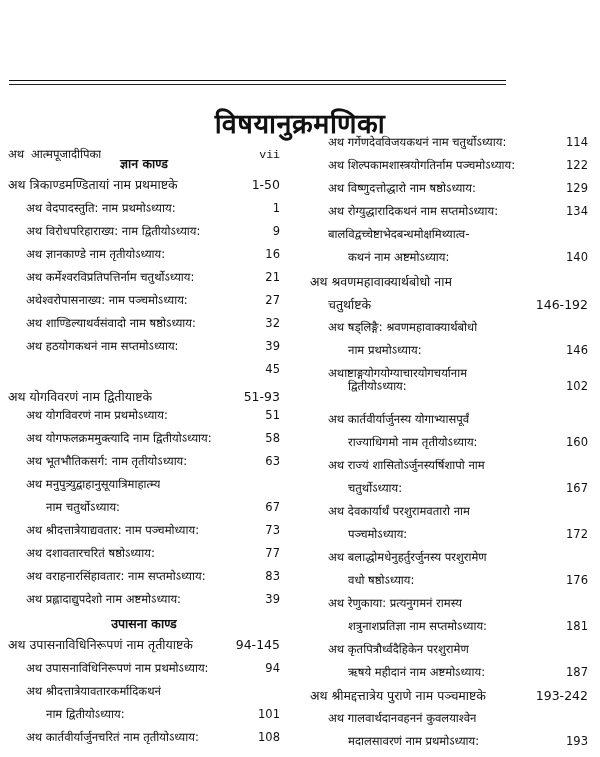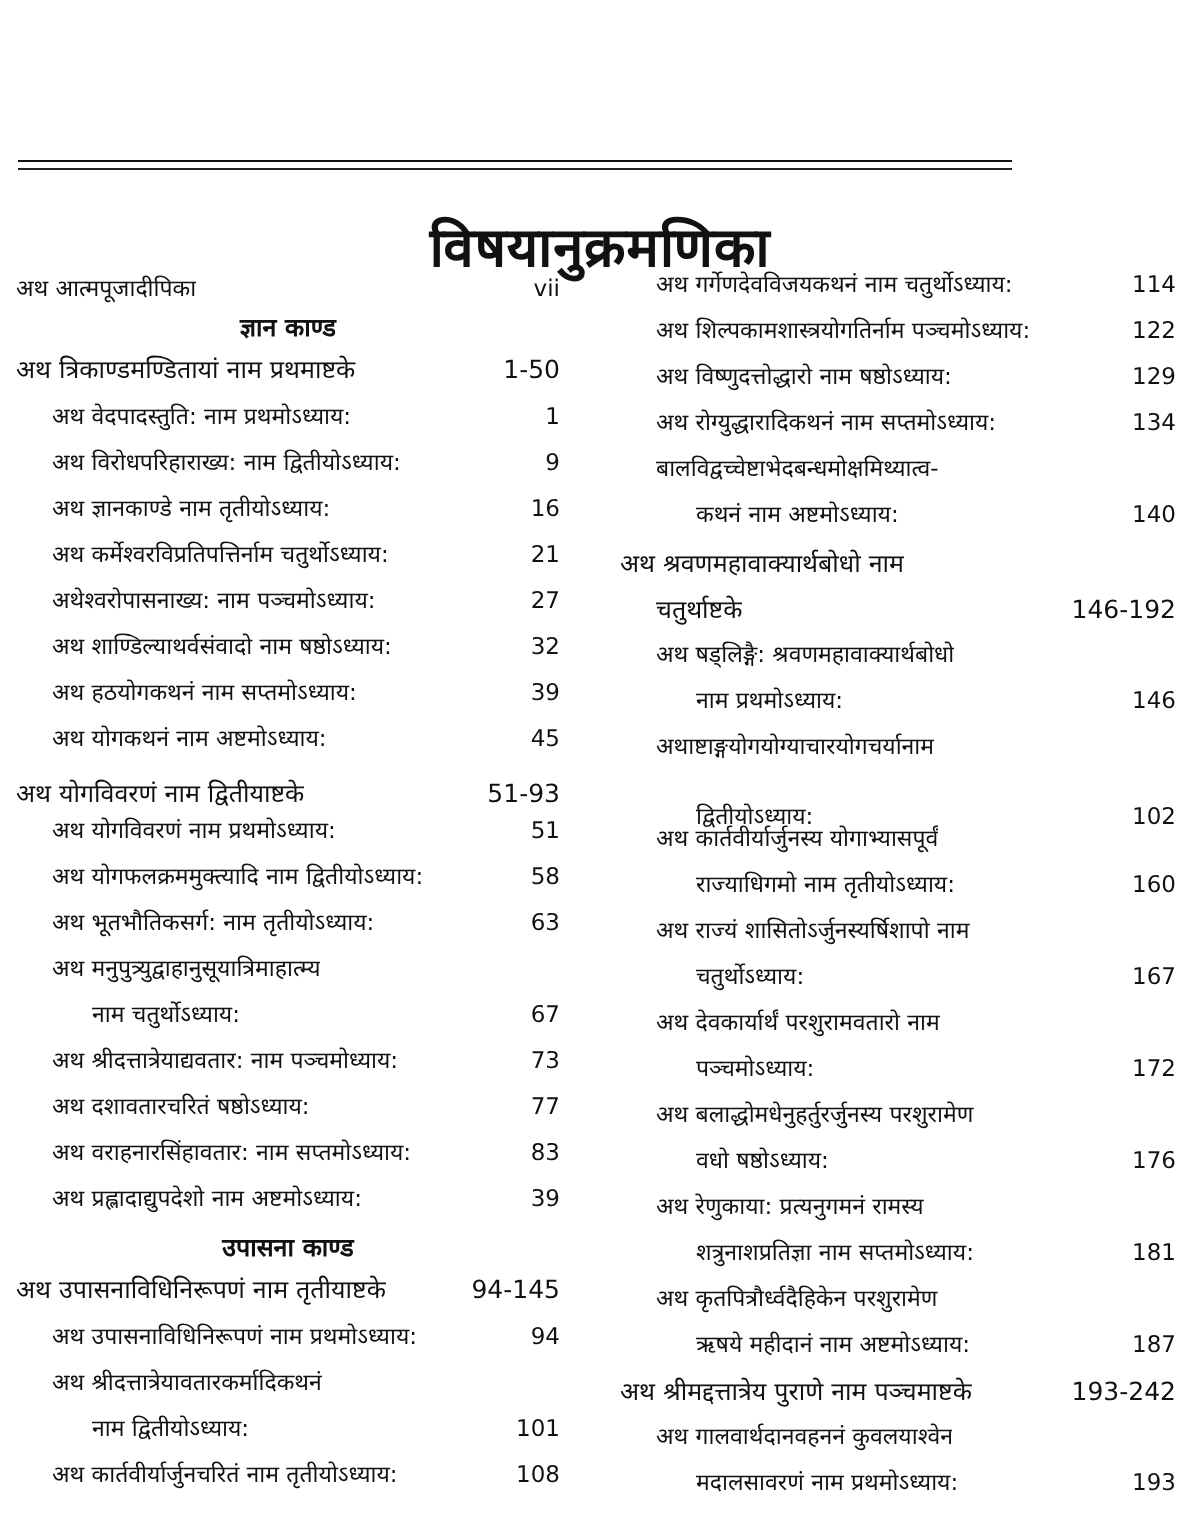--- a/index.html
+++ b/index.html
@@ -21,21 +21,21 @@
   .row.section .t { left: 0; right: 0; text-align: center; }
 </style>
 </head>
 <body>
 
 <div class="title">विषयानुक्रमणिका</div>
 <div class="rule1"></div>
 <div class="rule2"></div>
 
 <div class="col col-left" id="left">
-    <div class="row" style="top: 134px;">
+    <div class="row" style="top: 144px; font-family: Liberation Mono, monospace;">
       <span class="t">अथ आत्मपूजादीपिका</span>
       <span class="p">vii</span>
     </div>
     <div class="row section" style="top: 153px;">
       <span class="t">ज्ञान काण्ड</span>
     </div>
     <div class="row bold" style="top: 174px;">
       <span class="t">अथ त्रिकाण्डमण्डितायां नाम प्रथमाष्टके</span>
       <span class="p">1-50</span>
     </div>
@@ -61,21 +61,20 @@
     </div>
     <div class="row indent1" style="top: 313px;">
       <span class="t">अथ शाण्डिल्याथर्वसंवादो नाम षष्ठोऽध्याय:</span>
       <span class="p">32</span>
     </div>
     <div class="row indent1" style="top: 336px;">
       <span class="t">अथ हठयोगकथनं नाम सप्तमोऽध्याय:</span>
       <span class="p">39</span>
     </div>
     <div class="row indent1" style="top: 359px;">
-      <span class="t">अथ योगकथनं नाम अष्टमोऽध्याय:</span>
       <span class="p">45</span>
     </div>
     <div class="row bold" style="top: 386px;">
       <span class="t">अथ योगविवरणं नाम द्वितीयाष्टके</span>
       <span class="p">51-93</span>
     </div>
     <div class="row indent1" style="top: 405px;">
       <span class="t">अथ योगविवरणं नाम प्रथमोऽध्याय:</span>
       <span class="p">51</span>
     </div>
@@ -167,21 +166,21 @@
     <div class="row indent1" style="top: 317px;">
       <span class="t">अथ षड्लिङ्गै: श्रवणमहावाक्यार्थबोधो</span>
     </div>
     <div class="row indent2" style="top: 340px;">
       <span class="t">नाम प्रथमोऽध्याय:</span>
       <span class="p">146</span>
     </div>
     <div class="row indent1" style="top: 363px; text-align: right;">
       <span class="t">अथाष्टाङ्गयोगयोग्याचारयोगचर्यानाम</span>
     </div>
-    <div class="row indent2" style="top: 398px;">
+    <div class="row indent2" style="top: 376px;">
       <span class="t">द्वितीयोऽध्याय:</span>
       <span class="p">102</span>
     </div>
     <div class="row indent1" style="top: 409px;">
       <span class="t">अथ कार्तवीर्यार्जुनस्य योगाभ्यासपूर्वं</span>
     </div>
     <div class="row indent2" style="top: 432px;">
       <span class="t">राज्याधिगमो नाम तृतीयोऽध्याय:</span>
       <span class="p">160</span>
     </div>

